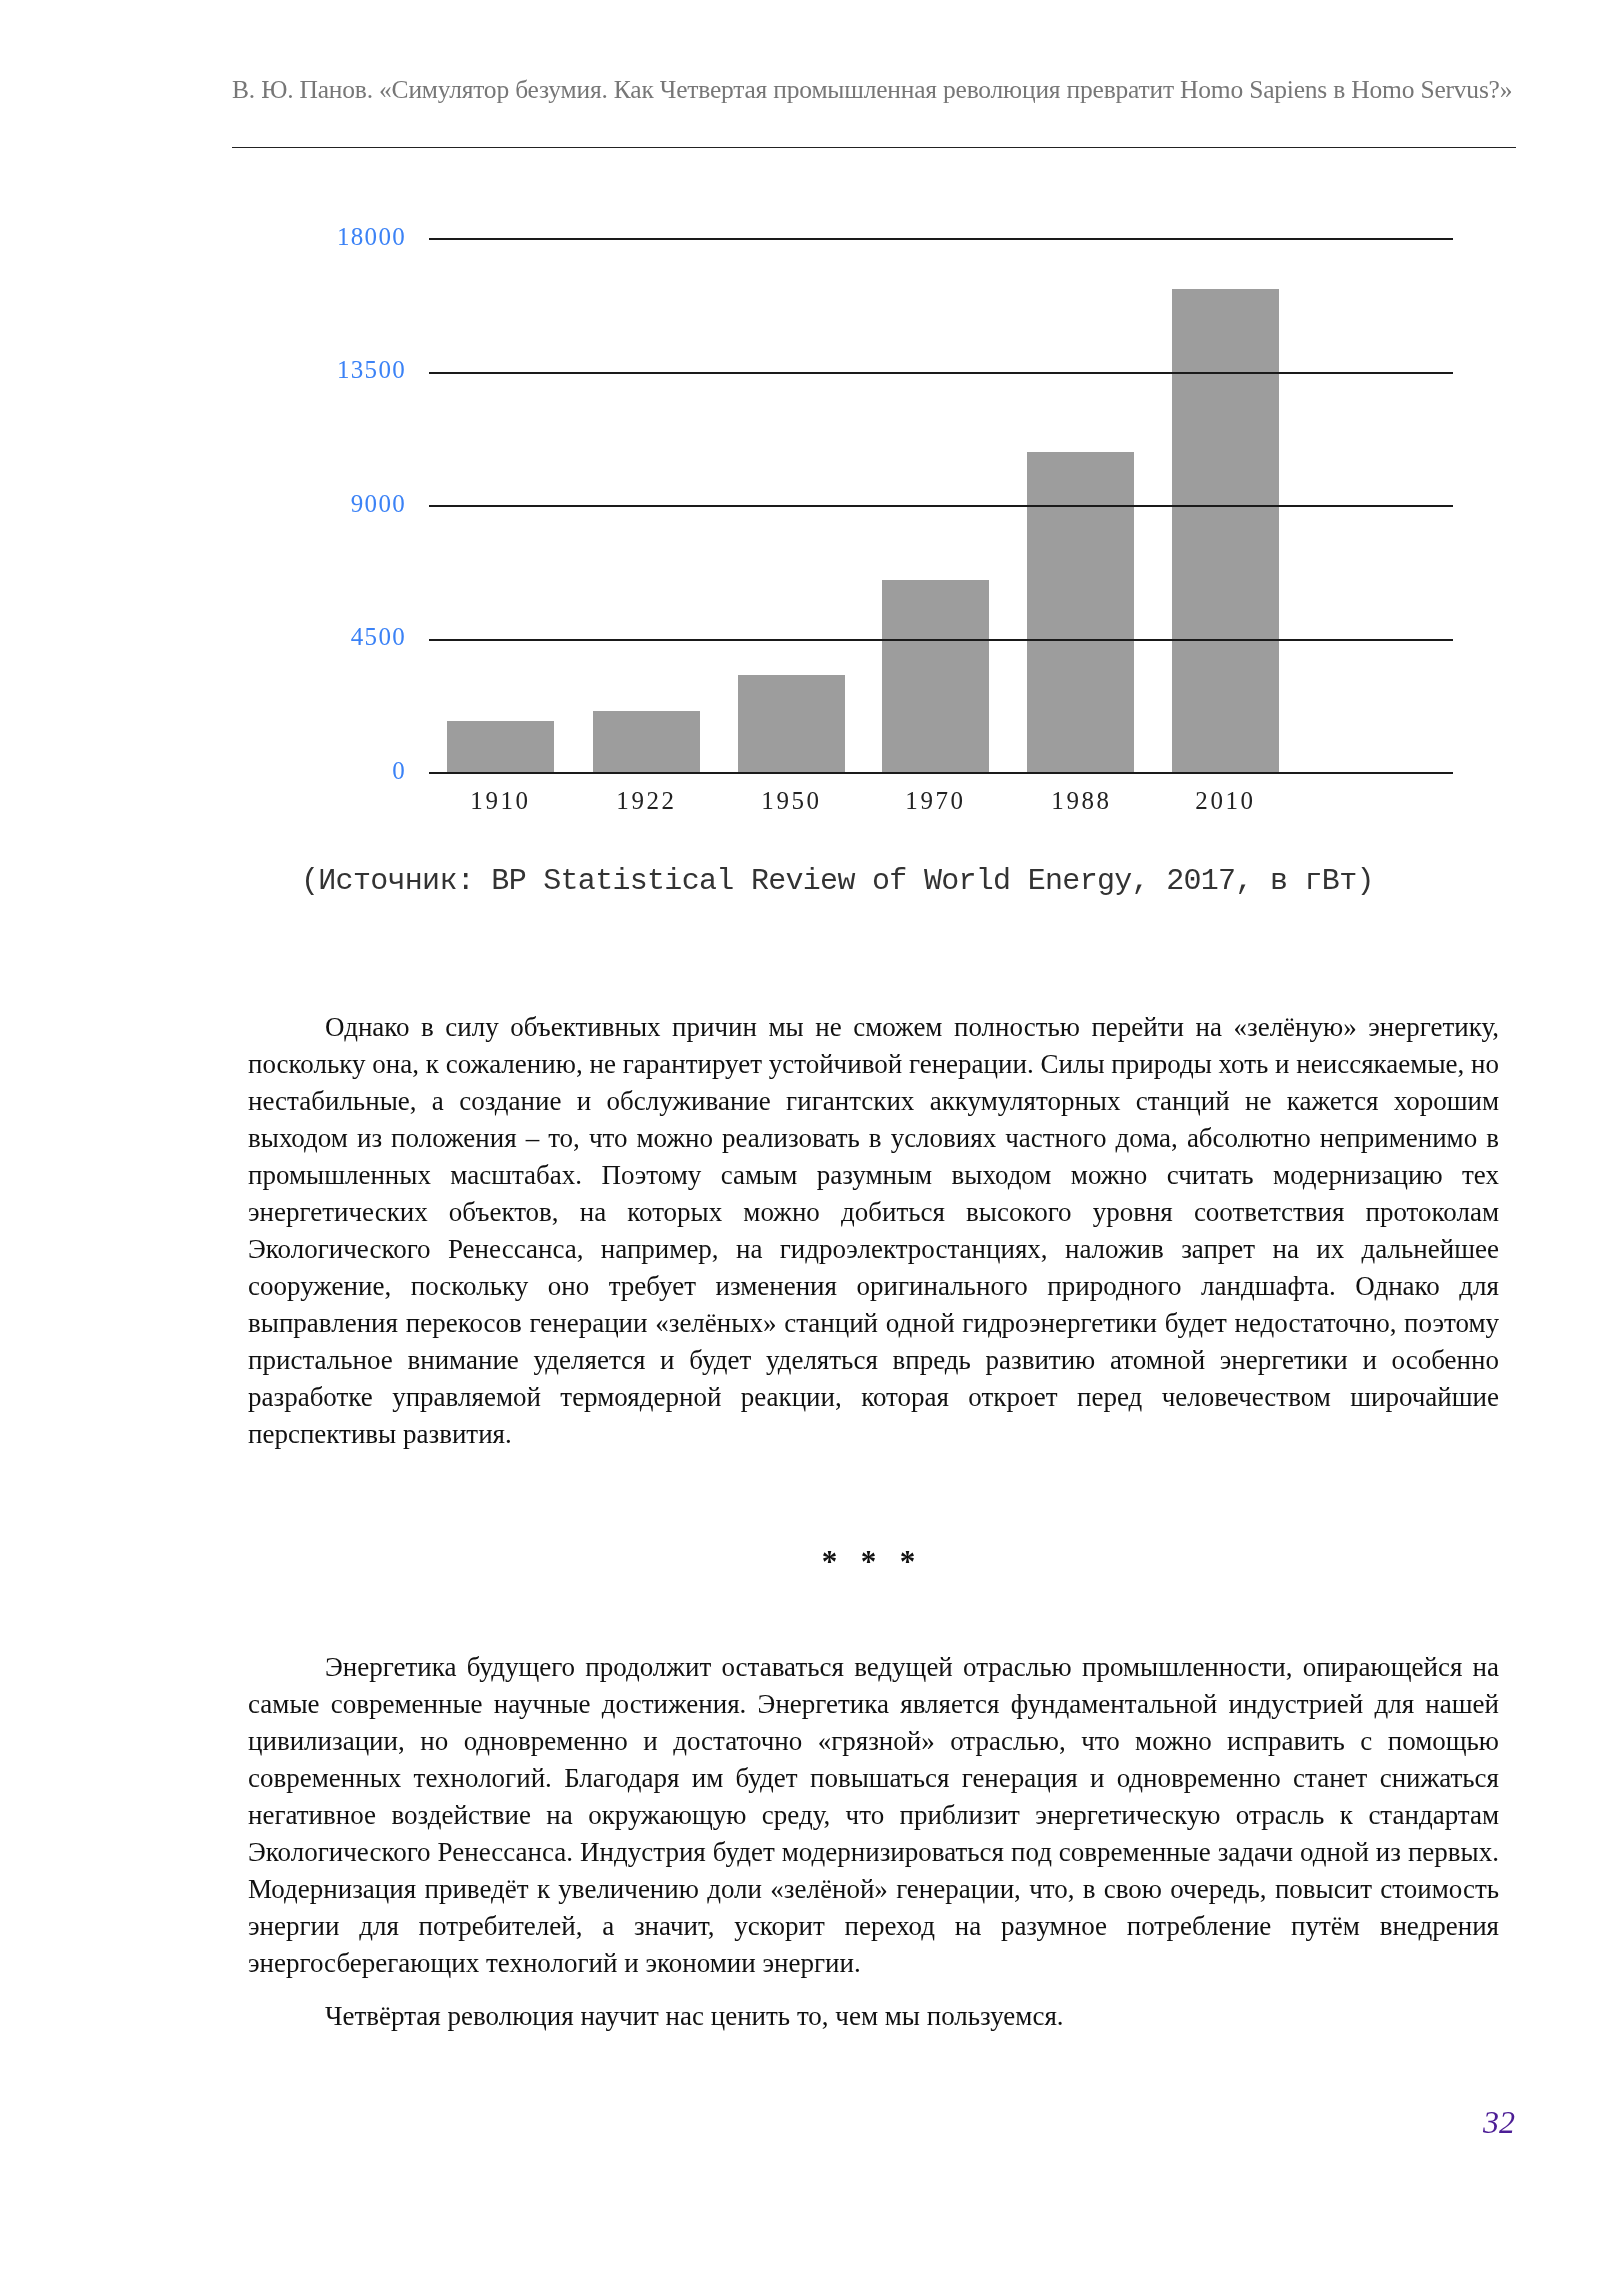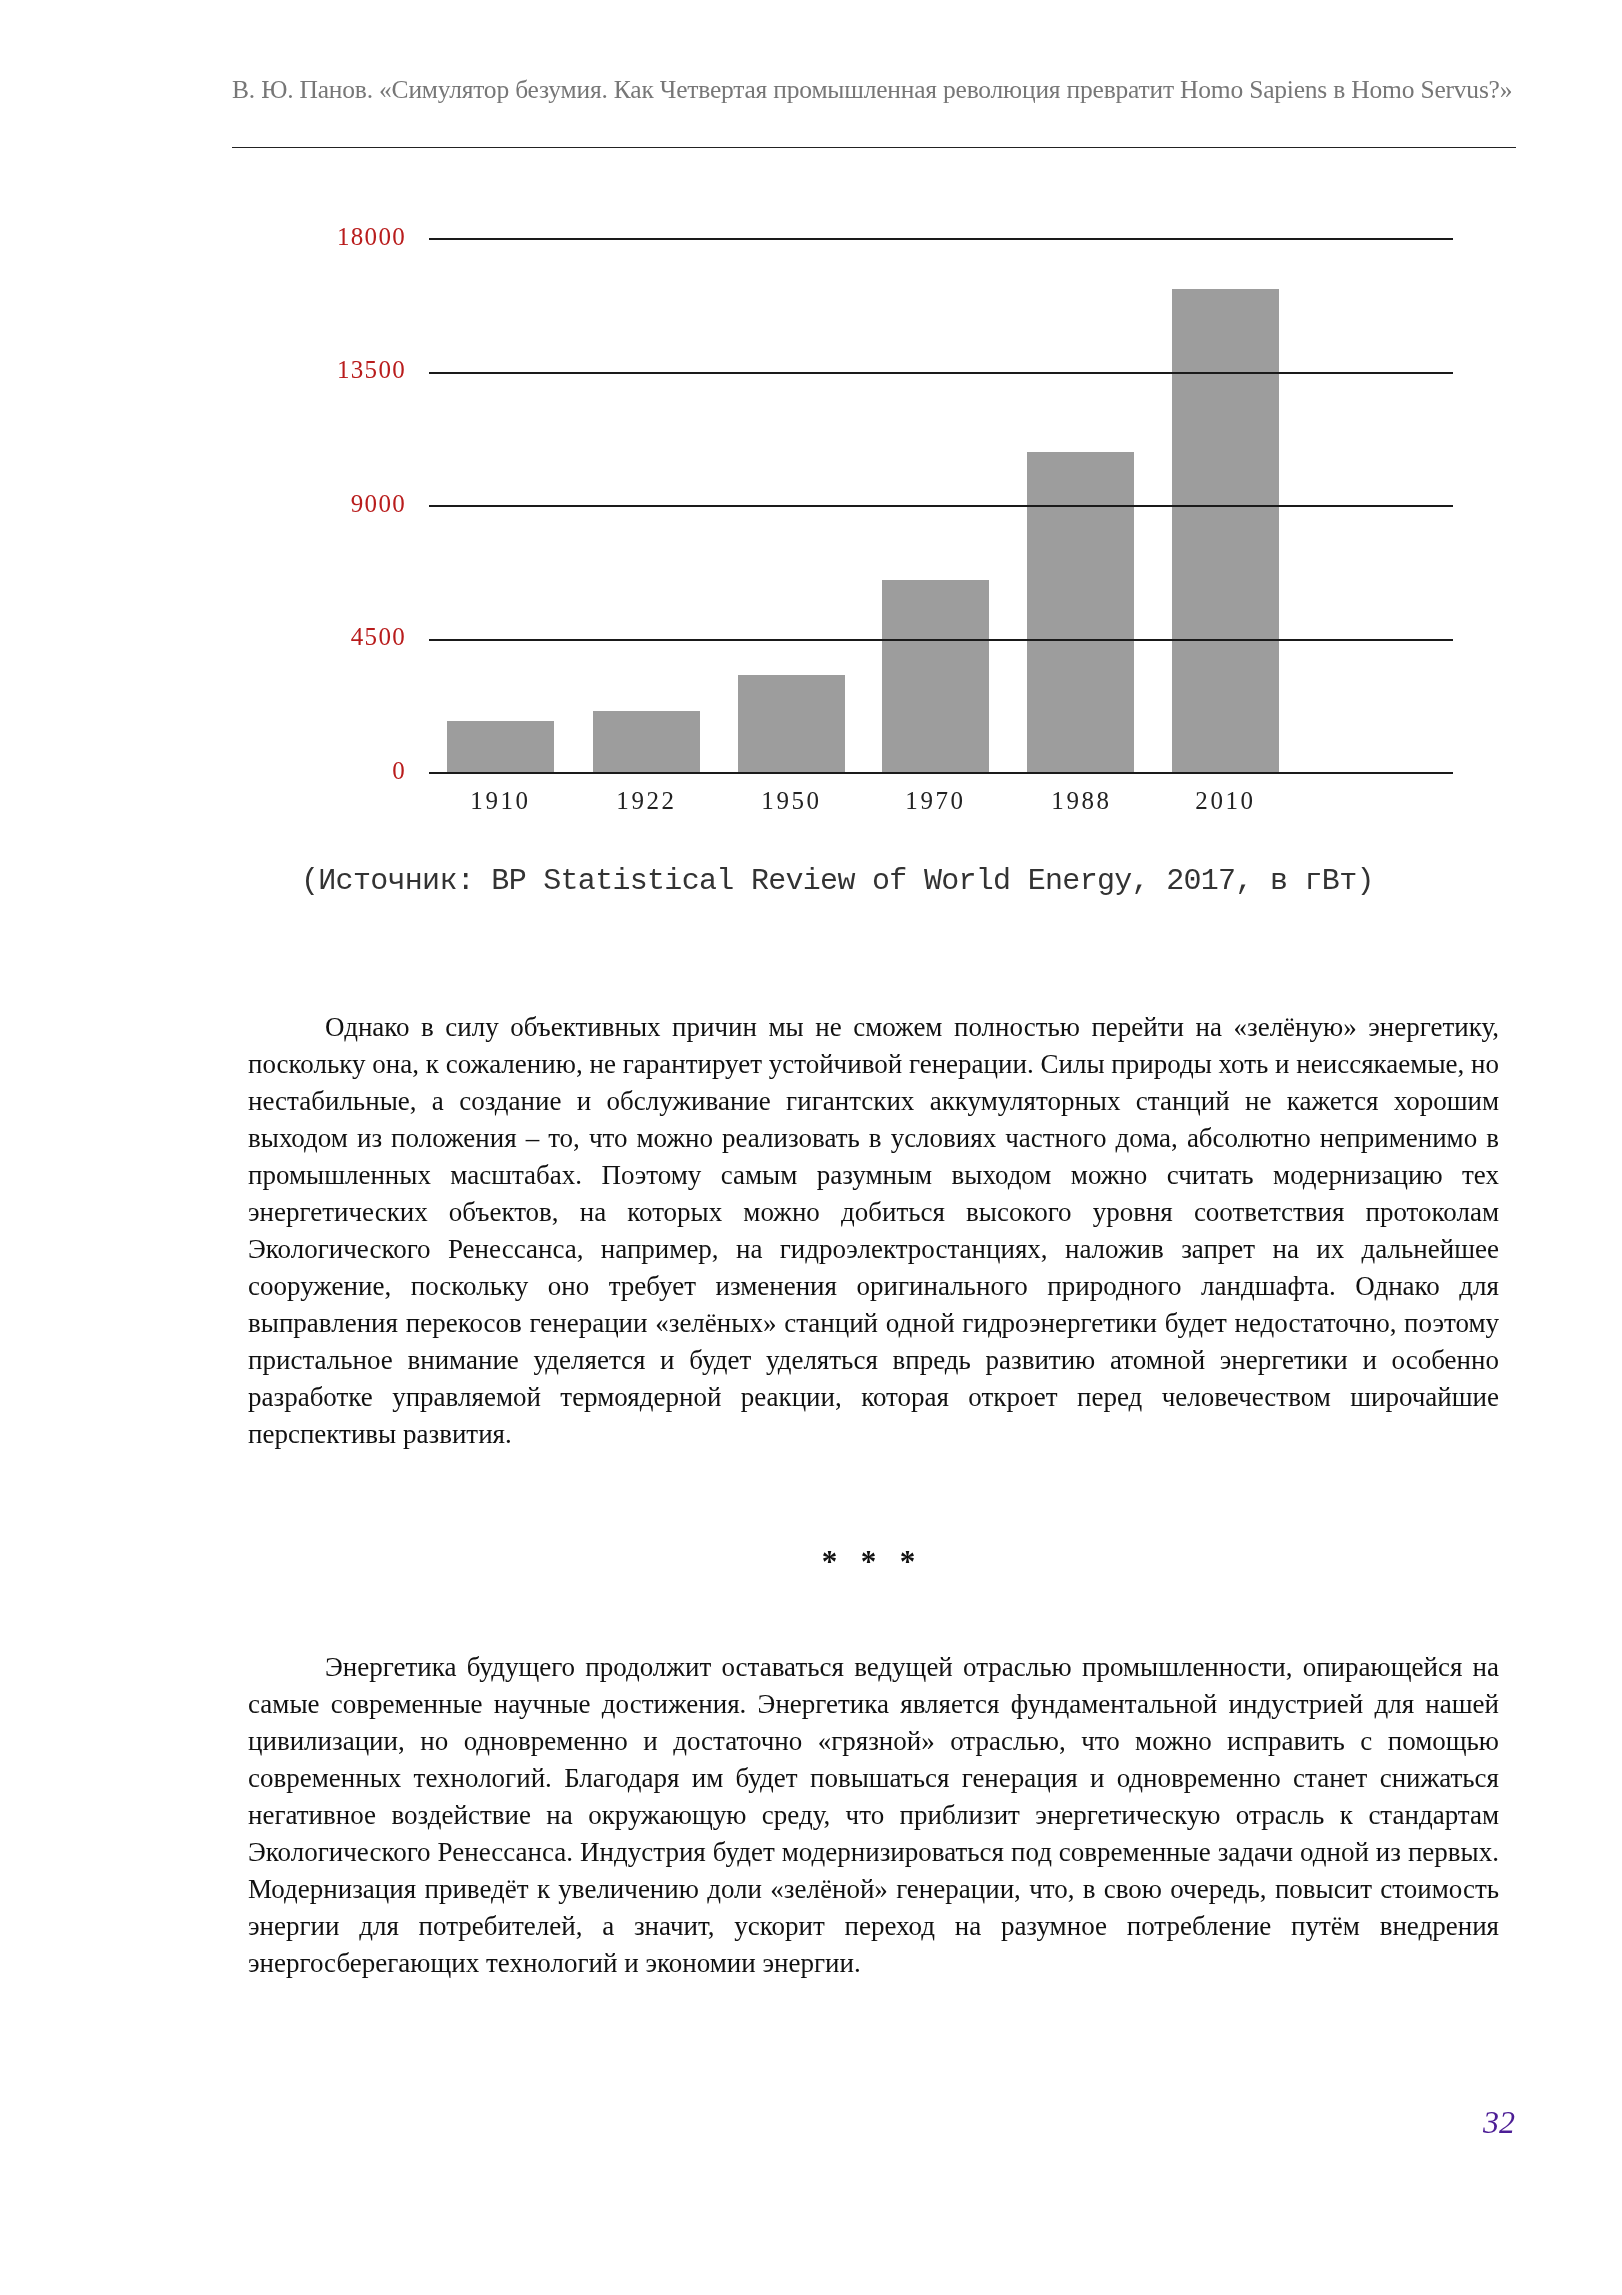--- a/index.html
+++ b/index.html
@@ -4,21 +4,21 @@
 <style>
   html, body { margin:0; padding:0; background:#ffffff; }
   body { width:1623px; height:2295px; position:relative; overflow:hidden;
          font-family:"Liberation Serif", "DejaVu Serif", serif; color:#111; }
   .header { position:absolute; left:232px; top:73px; width:1283px;
             font-size:25.5px; line-height:34px; color:#777; letter-spacing:-0.2px; }
   .header-rule { position:absolute; left:232px; top:147px; width:1284px; height:1.3px; background:#222; }
 
   .chart { position:absolute; left:288px; top:216px; width:1178px; height:589px; }
   .gridline { position:absolute; left:141px; width:1024px; height:2px; background:#1a1a1a; }
-  .ytick { position:absolute; left:0; width:118px; text-align:right; font-size:25px; color:#b91c1c;
+  .ytick { position:absolute; left:0; width:118px; text-align:right; font-size:25px; color:#3b82f6;
            letter-spacing:1.3px; line-height:26px; }
   .bar { position:absolute; background:#9d9d9d; width:107px; }
   .xtick { position:absolute; width:131px; text-align:center; font-size:25px; color:#222;
            letter-spacing:2.6px; }
 
   .source { position:absolute; left:301px; top:864px; font-family:Liberation Mono, monospace;
             font-size:30px; color:#333; letter-spacing:-0.7px; font-weight:300; }
 
   .body-text { position:absolute; left:232px; width:1283px; font-size:27px; line-height:37px;
                text-align:justify; }
@@ -68,16 +68,17 @@
 <div class="source">(Источник: BP Statistical Review of World Energy, 2017, в гВт)</div>
 
 <div class="body-text p1">
   <p>Однако в силу объективных причин мы не сможем полностью перейти на «зелёную» энергетику, поскольку она, к сожалению, не гарантирует устойчивой генерации. Силы природы хоть и неиссякаемые, но нестабильные, а создание и обслуживание гигантских аккумуляторных станций не кажется хорошим выходом из положения – то, что можно реализовать в условиях частного дома, абсолютно неприменимо в промышленных масштабах. Поэтому самым разумным выходом можно считать модернизацию тех энергетических объектов, на которых можно добиться высокого уровня соответствия протоколам Экологического Ренессанса, например, на гидроэлектростанциях, наложив запрет на их дальнейшее сооружение, поскольку оно требует изменения оригинального природного ландшафта. Однако для выправления перекосов генерации «зелёных» станций одной гидроэнергетики будет недостаточно, поэтому пристальное внимание уделяется и будет уделяться впредь развитию атомной энергетики и особенно разработке управляемой термоядерной реакции, которая откроет перед человечеством широчайшие перспективы развития.</p>
 </div>
 
 <div class="stars">* * *</div>
 
 <div class="body-text p2">
   <p>Энергетика будущего продолжит оставаться ведущей отраслью промышленности, опирающейся на самые современные научные достижения. Энергетика является фундаментальной индустрией для нашей цивилизации, но одновременно и достаточно «грязной» отраслью, что можно исправить с помощью современных технологий. Благодаря им будет повышаться генерация и одновременно станет снижаться негативное воздействие на окружающую среду, что приблизит энергетическую отрасль к стандартам Экологического Ренессанса. Индустрия будет модернизироваться под современные задачи одной из первых. Модернизация приведёт к увеличению доли «зелёной» генерации, что, в свою очередь, повысит стоимость энергии для потребителей, а значит, ускорит переход на разумное потребление путём внедрения энергосберегающих технологий и экономии энергии.</p>
+  <p>Четвёртая революция научит нас ценить то, чем мы пользуемся.</p>
 </div>
 
 <div class="page-num">32</div>
 
 
 </body></html>

